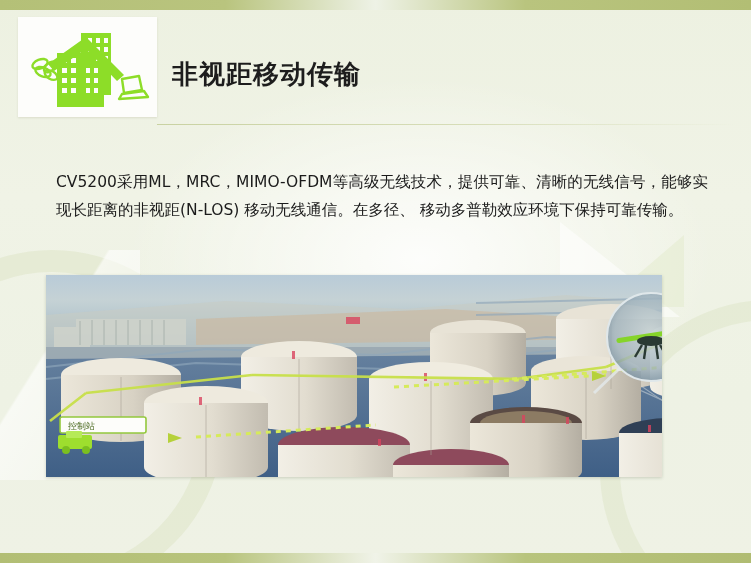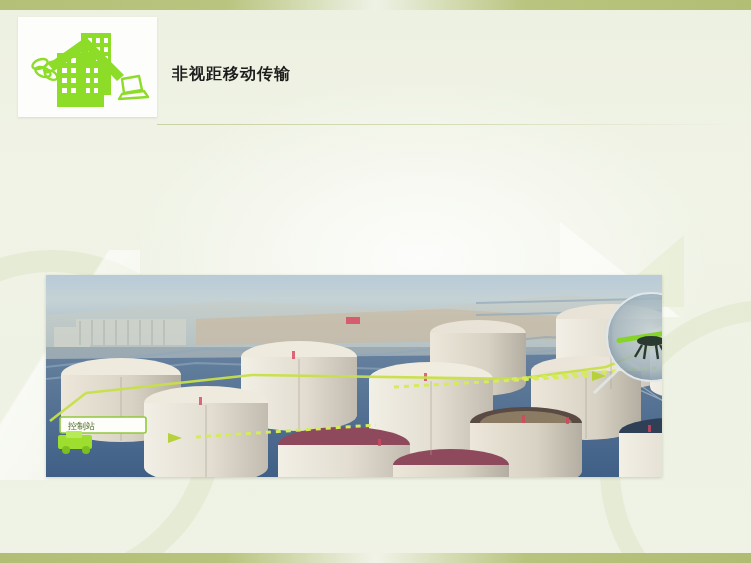--- a/index.html
+++ b/index.html
@@ -55,21 +55,21 @@
   #header{position:absolute;left:0;top:10px;width:751px;height:110px;}
   #logo-box{
     position:absolute;left:18px;top:7px;width:139px;height:100px;
     background:#fdfdfb;
     box-shadow:0 1px 2px rgba(120,130,90,.18);
   }
   #logo-box svg{display:block;width:139px;height:100px;}
   #slide-title{
     position:absolute;left:172px;top:64px;
     font-family:"DejaVu Serif","Liberation Serif",serif;
-    font-weight:bold;font-size:16px;color:#1d1d1d;
+    font-weight:bold;font-size:26px;color:#1d1d1d;
     letter-spacing:1px;white-space:nowrap;
     transform:translateY(-50%);
   }
   #title-rule{
     position:absolute;left:157px;top:114px;width:580px;height:1px;
     background:linear-gradient(90deg,#c9d2a2 0%,#d7ddb8 55%,rgba(215,221,184,0) 100%);
   }
 
   
   #body-text{
@@ -153,20 +153,21 @@
           <path d="M104 62 L121 59 L124 73 L106 76 Z"></path>
           <path d="M104 77 L126 74 L130 80 L101 82 Z"></path>
         </g>
       </svg>
     </div>
 
     <div id="slide-title">非视距移动传输</div>
     <div id="title-rule"></div>
   </div>
 
+  <div id="body-text">CV5200采用ML，MRC，MIMO-OFDM等高级无线技术，提供可靠、清晰的无线信号，能够实现长距离的非视距(N-LOS) 移动无线通信。在多径、 移动多普勒效应环境下保持可靠传输。</div>
 
   <div id="photo">
     <svg viewBox="0 0 672 202" preserveAspectRatio="none">
       <defs>
         <linearGradient id="sky" x1="0" y1="0" x2="0" y2="1">
           <stop offset="0%" stop-color="#b9cbd8"></stop>
           <stop offset="35%" stop-color="#c5d2d5"></stop>
           <stop offset="100%" stop-color="#9fb6c4"></stop>
         </linearGradient>
         <linearGradient id="grnd" x1="0" y1="0" x2="0" y2="1">

